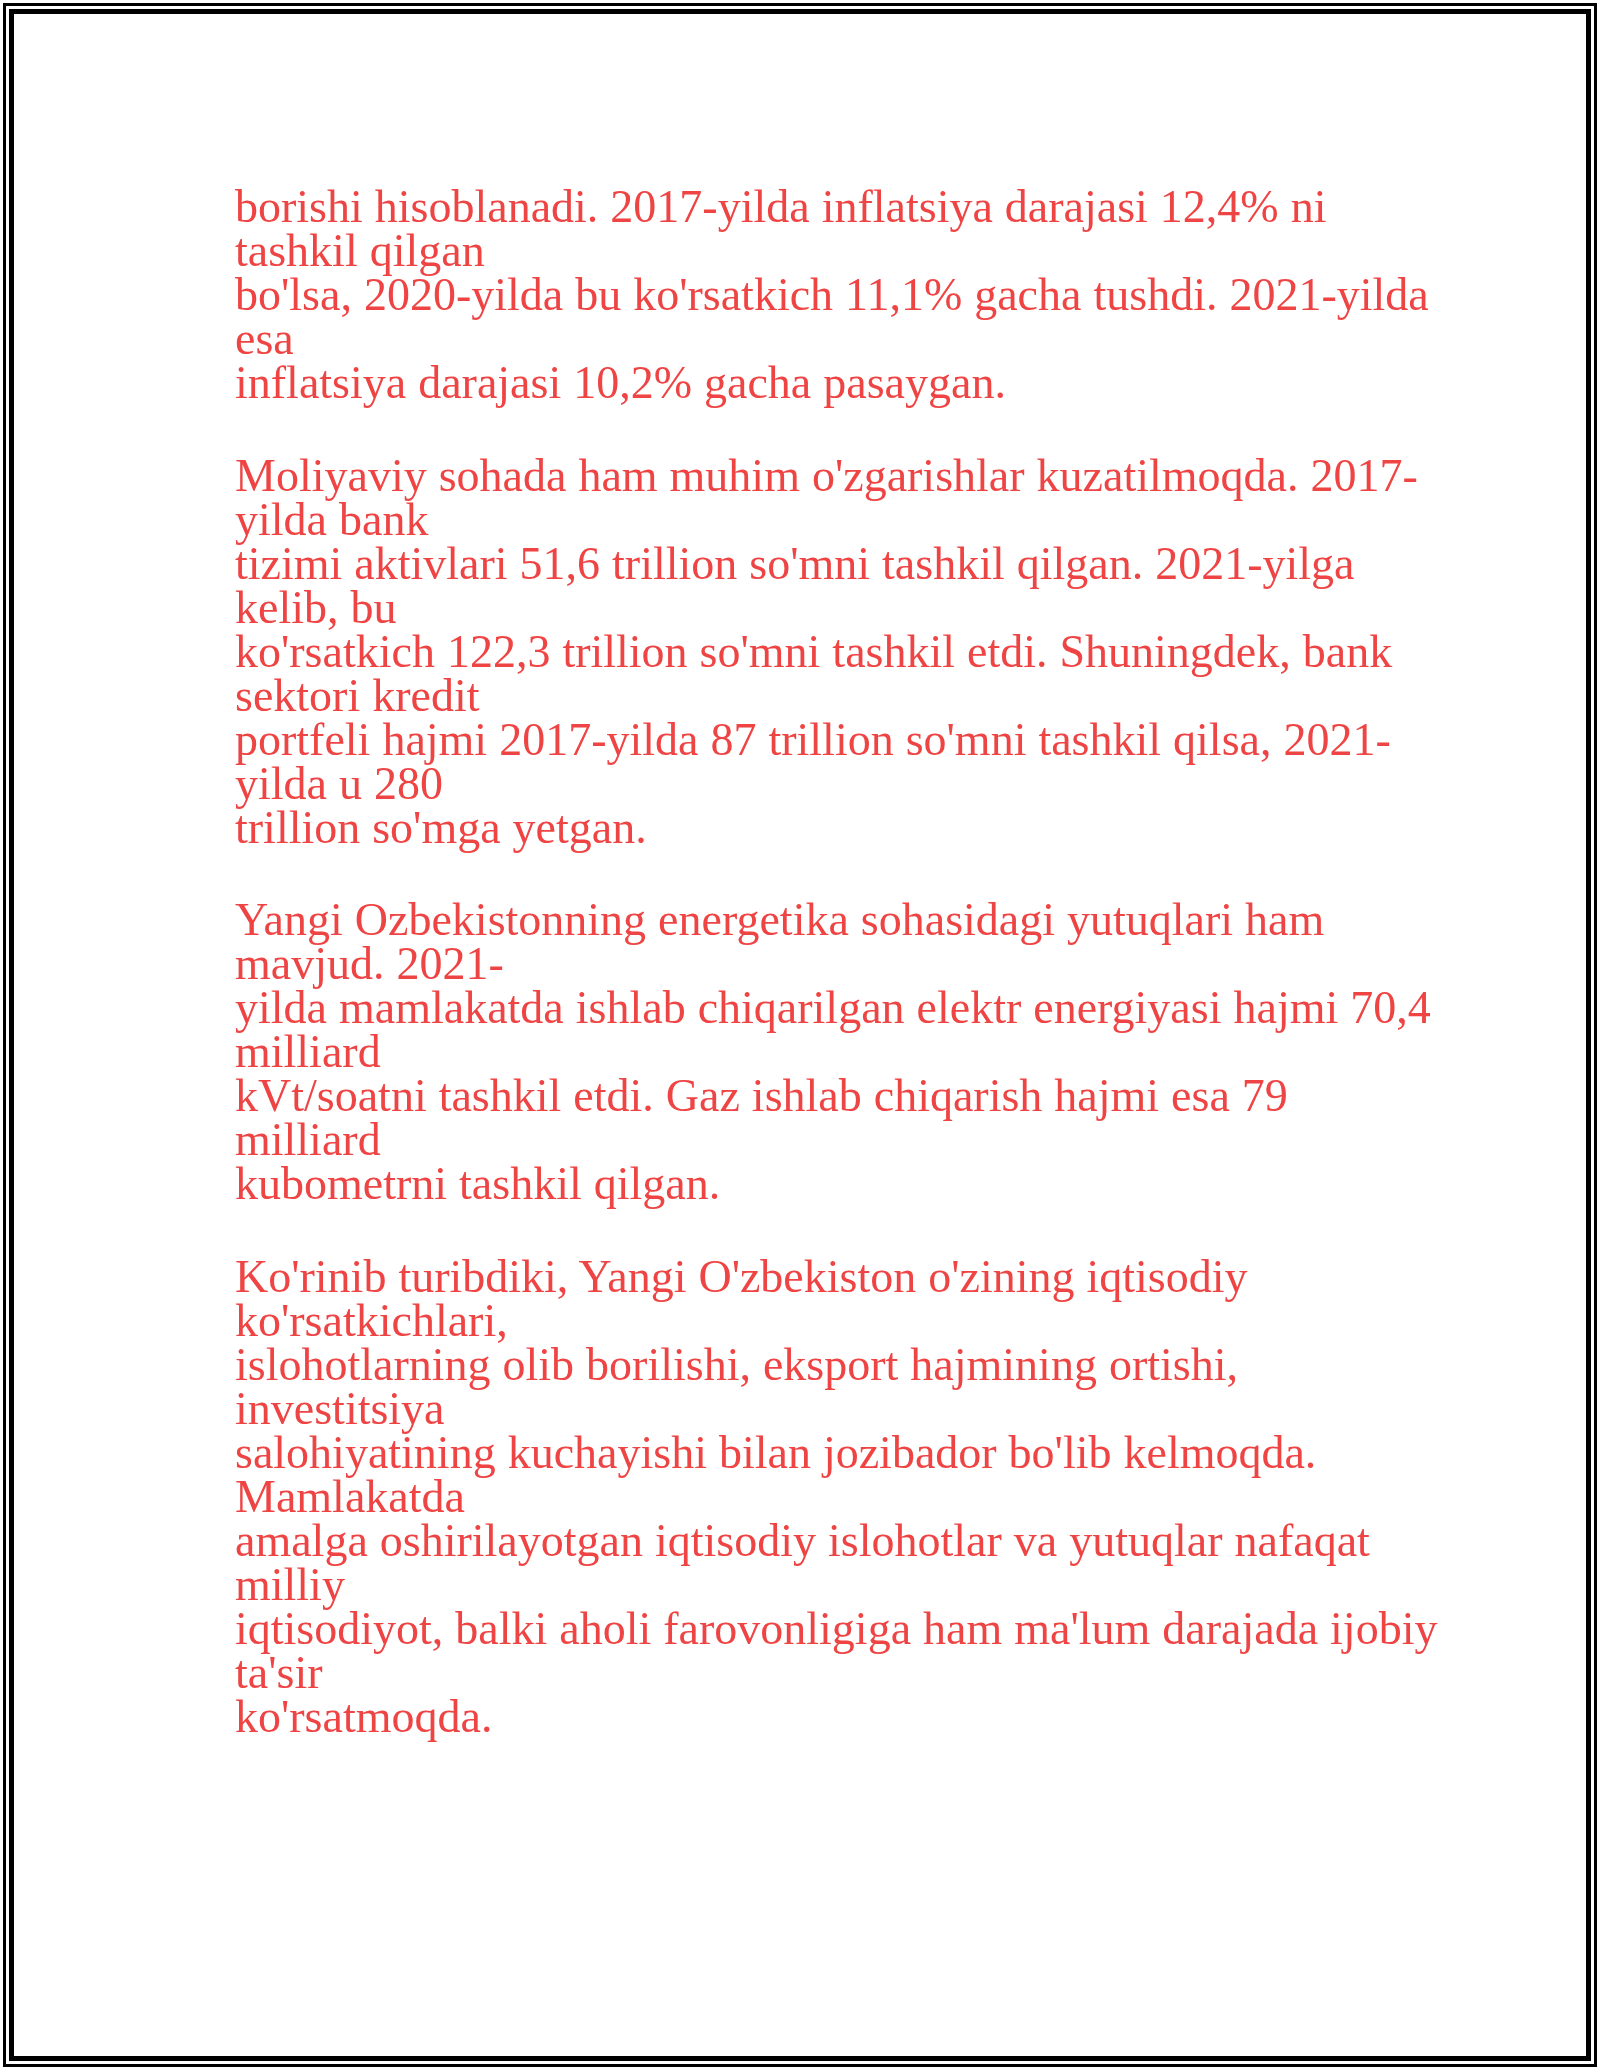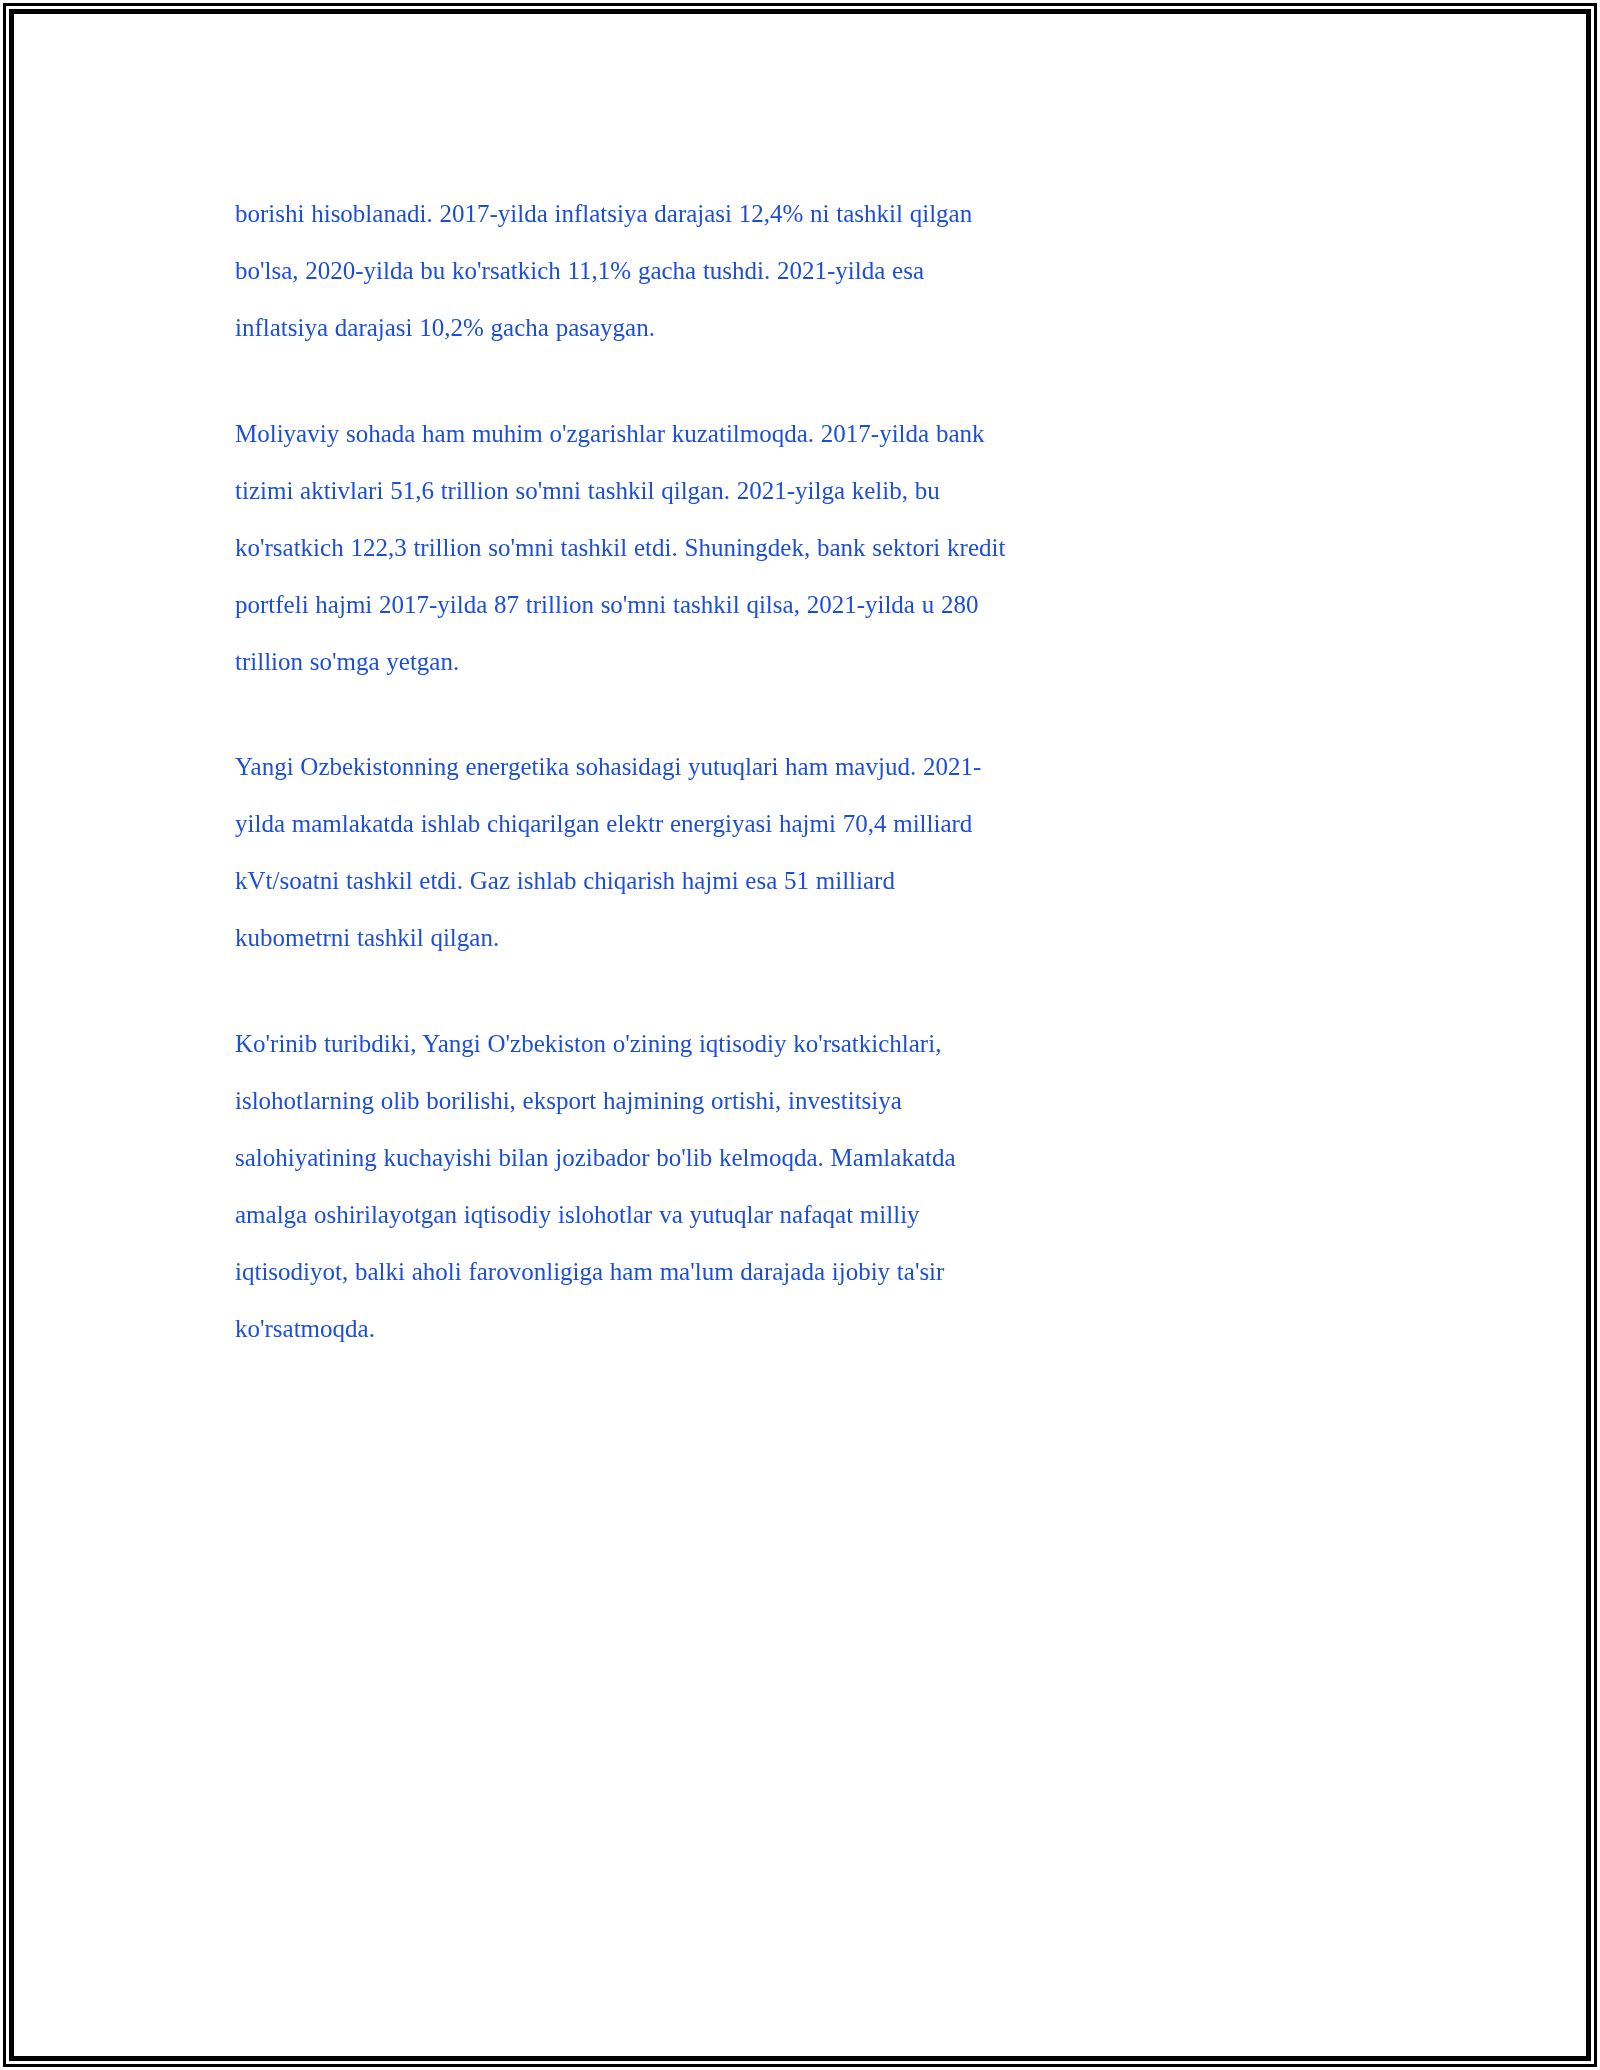--- a/index.html
+++ b/index.html
@@ -29,23 +29,23 @@
     pointer-events: none;
   }
   .content {
     position: absolute;
     left: 235px;
     top: 185px;
     width: 1210px;
   }
   .para {
     margin: 0 0 48.5px 0;
-    font-size: 25px;
-    line-height: 57px;
-    color: #1d4ed8;
+    font-size: 46px;
+    line-height: 44px;
+    color: #ef4444;
     white-space: pre-line;      
     letter-spacing: 0;
     word-spacing: 0.5px;
   }
 </style>
 </head>
 <body>
 
 <div class="page">
   <div class="frame-outer"></div>
@@ -55,21 +55,21 @@
     <p class="para">borishi hisoblanadi. 2017-yilda inflatsiya darajasi 12,4% ni tashkil qilgan
 bo'lsa, 2020-yilda bu ko'rsatkich 11,1% gacha tushdi. 2021-yilda esa
 inflatsiya darajasi 10,2% gacha pasaygan.</p>
     <p class="para">Moliyaviy sohada ham muhim o'zgarishlar kuzatilmoqda. 2017-yilda bank
 tizimi aktivlari 51,6 trillion so'mni tashkil qilgan. 2021-yilga kelib, bu
 ko'rsatkich 122,3 trillion so'mni tashkil etdi. Shuningdek, bank sektori kredit
 portfeli hajmi 2017-yilda 87 trillion so'mni tashkil qilsa, 2021-yilda u 280
 trillion so'mga yetgan.</p>
     <p class="para">Yangi Ozbekistonning energetika sohasidagi yutuqlari ham mavjud. 2021-
 yilda mamlakatda ishlab chiqarilgan elektr energiyasi hajmi 70,4 milliard
-kVt/soatni tashkil etdi. Gaz ishlab chiqarish hajmi esa 51 milliard
+kVt/soatni tashkil etdi. Gaz ishlab chiqarish hajmi esa 79 milliard
 kubometrni tashkil qilgan.</p>
     <p class="para">Ko'rinib turibdiki, Yangi O'zbekiston o'zining iqtisodiy ko'rsatkichlari,
 islohotlarning olib borilishi, eksport hajmining ortishi, investitsiya
 salohiyatining kuchayishi bilan jozibador bo'lib kelmoqda. Mamlakatda
 amalga oshirilayotgan iqtisodiy islohotlar va yutuqlar nafaqat milliy
 iqtisodiyot, balki aholi farovonligiga ham ma'lum darajada ijobiy ta'sir
 ko'rsatmoqda.</p>
   </main>
 </div>
 

